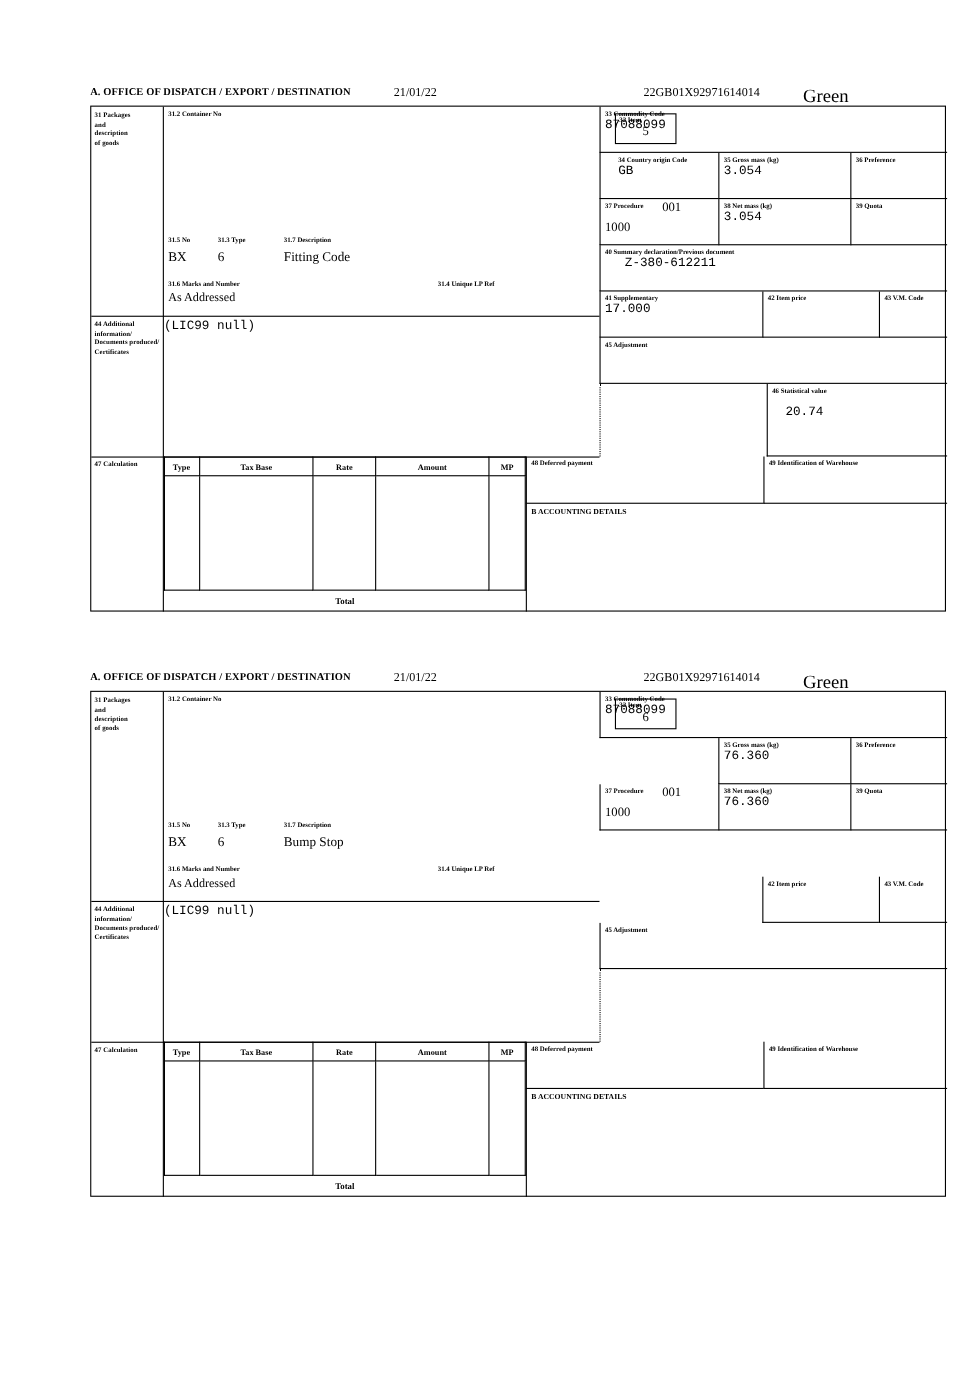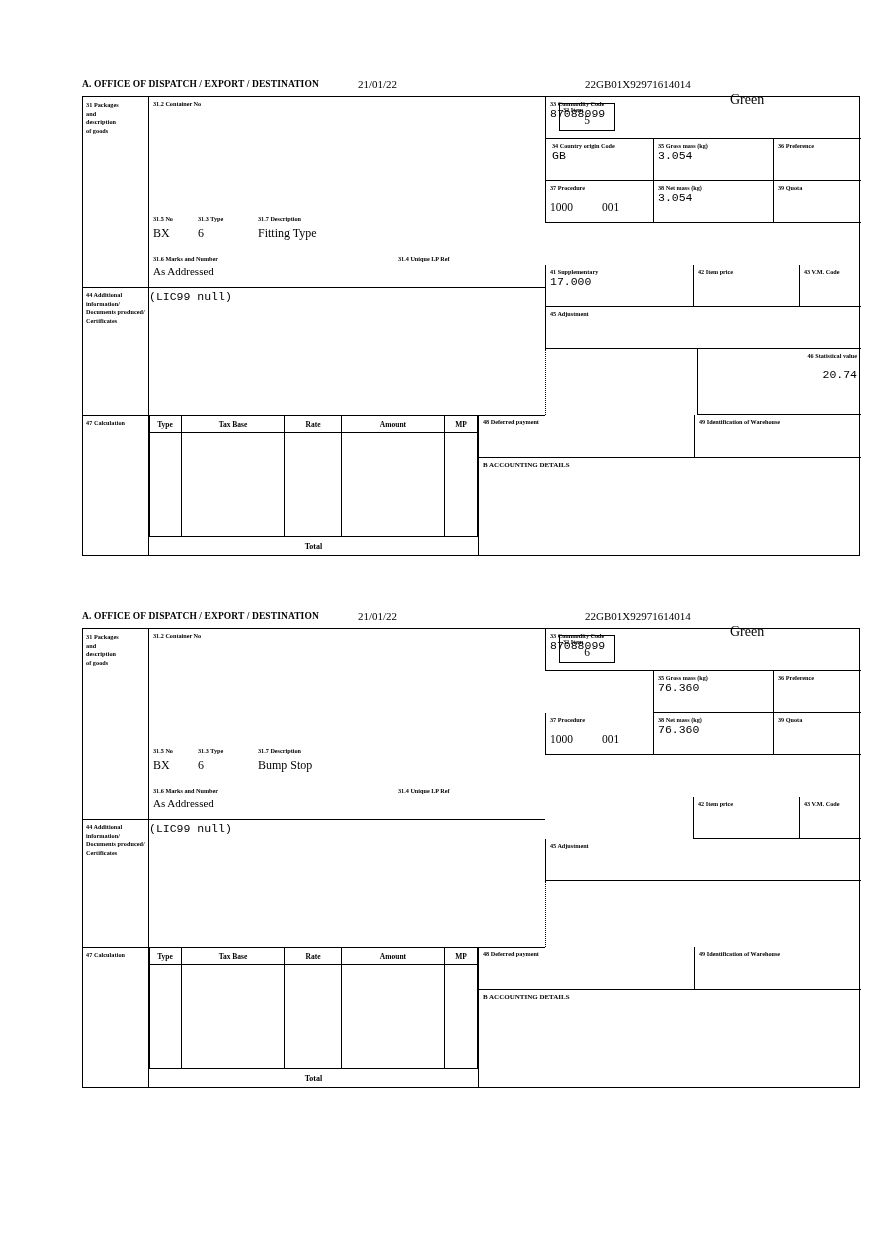--- a/index.html
+++ b/index.html
@@ -50,23 +50,22 @@
   }
   .hdr .mrn {
     position: absolute;
     left: 503px; top: 0px;
     font-size: 11px;
     font-weight: normal;
   }
   .hdr .colour {
     position: absolute;
     left: 648px; top: 0px;
-    font-size: 14px;
+    font-size: 17px;
     font-weight: normal;
-    margin-top: 14px;
   }
 
   
   .box {
     position: relative;
     border: 1px solid #000;
     height: 460px;
     box-sizing: border-box;
   }
 
@@ -127,37 +126,37 @@
 
   
   #c32 {
     left: 476px; top: 6px; width: 56px; height: 28px;
     border: 1px solid #000;
     padding: 2px 3px;
   }
   #c32 .num { font-size: 11.5px; text-align: center; margin-top: 1px; }
 
   #c33 { left: 462px; top: 0; width: 316px; height: 42px; padding: 3px 4px; border-left: 1px solid #000; border-bottom: 1px solid #000; }
-  #c34 { left: 462px; top: 42px; width: 108px; height: 42px; padding: 3px 6px; border-left: 1px solid #000; border-bottom: 1px solid #000; }
+  #c34 { left: 462px; top: 42px; width: 108px; height: 42px; padding: 3px 16px; border-left: 1px solid #000; border-bottom: 1px solid #000; }
   #c35 { left: 570px; top: 42px; width: 120px; height: 42px; padding: 3px 4px; border-left: 1px solid #000; border-bottom: 1px solid #000; }
   #c36 { left: 690px; top: 42px; width: 88px; height: 42px; padding: 3px 4px; border-left: 1px solid #000; border-bottom: 1px solid #000; }
   #c37 { left: 462px; top: 84px; width: 108px; height: 42px; padding: 3px 4px; border-left: 1px solid #000; border-bottom: 1px solid #000; }
   #c38 { left: 570px; top: 84px; width: 120px; height: 42px; padding: 3px 4px; border-left: 1px solid #000; border-bottom: 1px solid #000; }
   #c39 { left: 690px; top: 84px; width: 88px; height: 42px; padding: 3px 4px; border-left: 1px solid #000; border-bottom: 1px solid #000; }
   #c40 { left: 462px; top: 126px; width: 316px; height: 42px; padding: 3px 4px; border-left: 1px solid #000; border-bottom: 1px solid #000; }
   #c41 { left: 462px; top: 168px; width: 148px; height: 42px; padding: 3px 4px; border-left: 1px solid #000; border-bottom: 1px solid #000; }
   #c42 { left: 610px; top: 168px; width: 106px; height: 42px; padding: 3px 4px; border-left: 1px solid #000; border-bottom: 1px solid #000; }
   #c43 { left: 716px; top: 168px; width: 62px; height: 42px; padding: 3px 4px; border-left: 1px solid #000; border-bottom: 1px solid #000; }
   #c45 { left: 462px; top: 210px; width: 316px; height: 42px; padding: 3px 4px; border-left: 1px solid #000; border-bottom: 1px solid #000; }
-  #c46 { left: 614px; top: 252px; width: 164px; height: 66px; padding: 3px 4px; border-left: 1px solid #000; border-bottom: 1px solid #000; text-align: right; }
+  #c46 { left: 614px; top: 252px; width: 164px; height: 66px; padding: 3px 4px; border-left: 1px solid #000; border-bottom: 1px solid #000; }
   #dots { left: 462px; top: 252px; width: 1px; height: 66px; border-left: 1px dotted #000; }
 
   
   #c37 .v1 { position: absolute; left: 4px; top: 20px; font-size: 11.5px; }
-  #c37 .v2 { position: absolute; left: 56px; top: 20px; font-size: 11.5px; }
+  #c37 .v2 { position: absolute; left: 56px; top: 2px; font-size: 11.5px; }
 
   
   #tbl { position: absolute; left: 66px; top: 318px; width: 329px; height: 141px; }
   #tbl .th {
     position: absolute; top: 0; height: 18px;
     border: 1px solid #000; border-left: none;
     box-sizing: border-box;
     font-size: 7.5px; font-weight: bold;
     text-align: center; line-height: 17px;
   }
@@ -223,21 +222,21 @@
 
       <div id="c315">
         <div class="row1">
           <span class="lbl-n" style="left:0;">31.5 No</span>
           <span class="lbl-n" style="left:45px;">31.3 Type</span>
           <span class="lbl-n" style="left:105px;">31.7 Description</span>
         </div>
         <div class="row2">
           <span style="left:0;">BX</span>
           <span style="left:45px;">6</span>
-          <span style="left:105px;">Fitting Type</span>
+          <span style="left:105px;">Fitting Code</span>
         </div>
       </div>
 
       <div id="c316">
         <span class="lbl-n l">31.6 Marks and Number</span>
         <span class="lbl-n r">31.4 Unique LP Ref</span>
         <span class="v">As Addressed</span>
       </div>
 
       <div class="cell" id="c32">
@@ -270,20 +269,24 @@
         <div class="v1">1000</div>
         <div class="v2">001</div>
       </div>
       <div class="cell" id="c38">
         <div class="lbl-n">38 Net mass (kg)</div>
         <div class="val">3.054</div>
       </div>
       <div class="cell" id="c39">
         <div class="lbl-n">39 Quota</div>
         <div class="val"></div>
+      </div>
+      <div class="cell" id="c40">
+        <div class="lbl-n">40 Summary declaration/Previous document</div>
+        <div class="val" style="margin-left:18px;">Z-380-612211</div>
       </div>
       <div class="cell" id="c41">
         <div class="lbl-n">41 Supplementary</div>
         <div class="val">17.000</div>
       </div>
       <div class="cell" id="c42">
         <div class="lbl-n">42 Item price</div>
         <div class="val"></div>
       </div>
       <div class="cell" id="c43">

